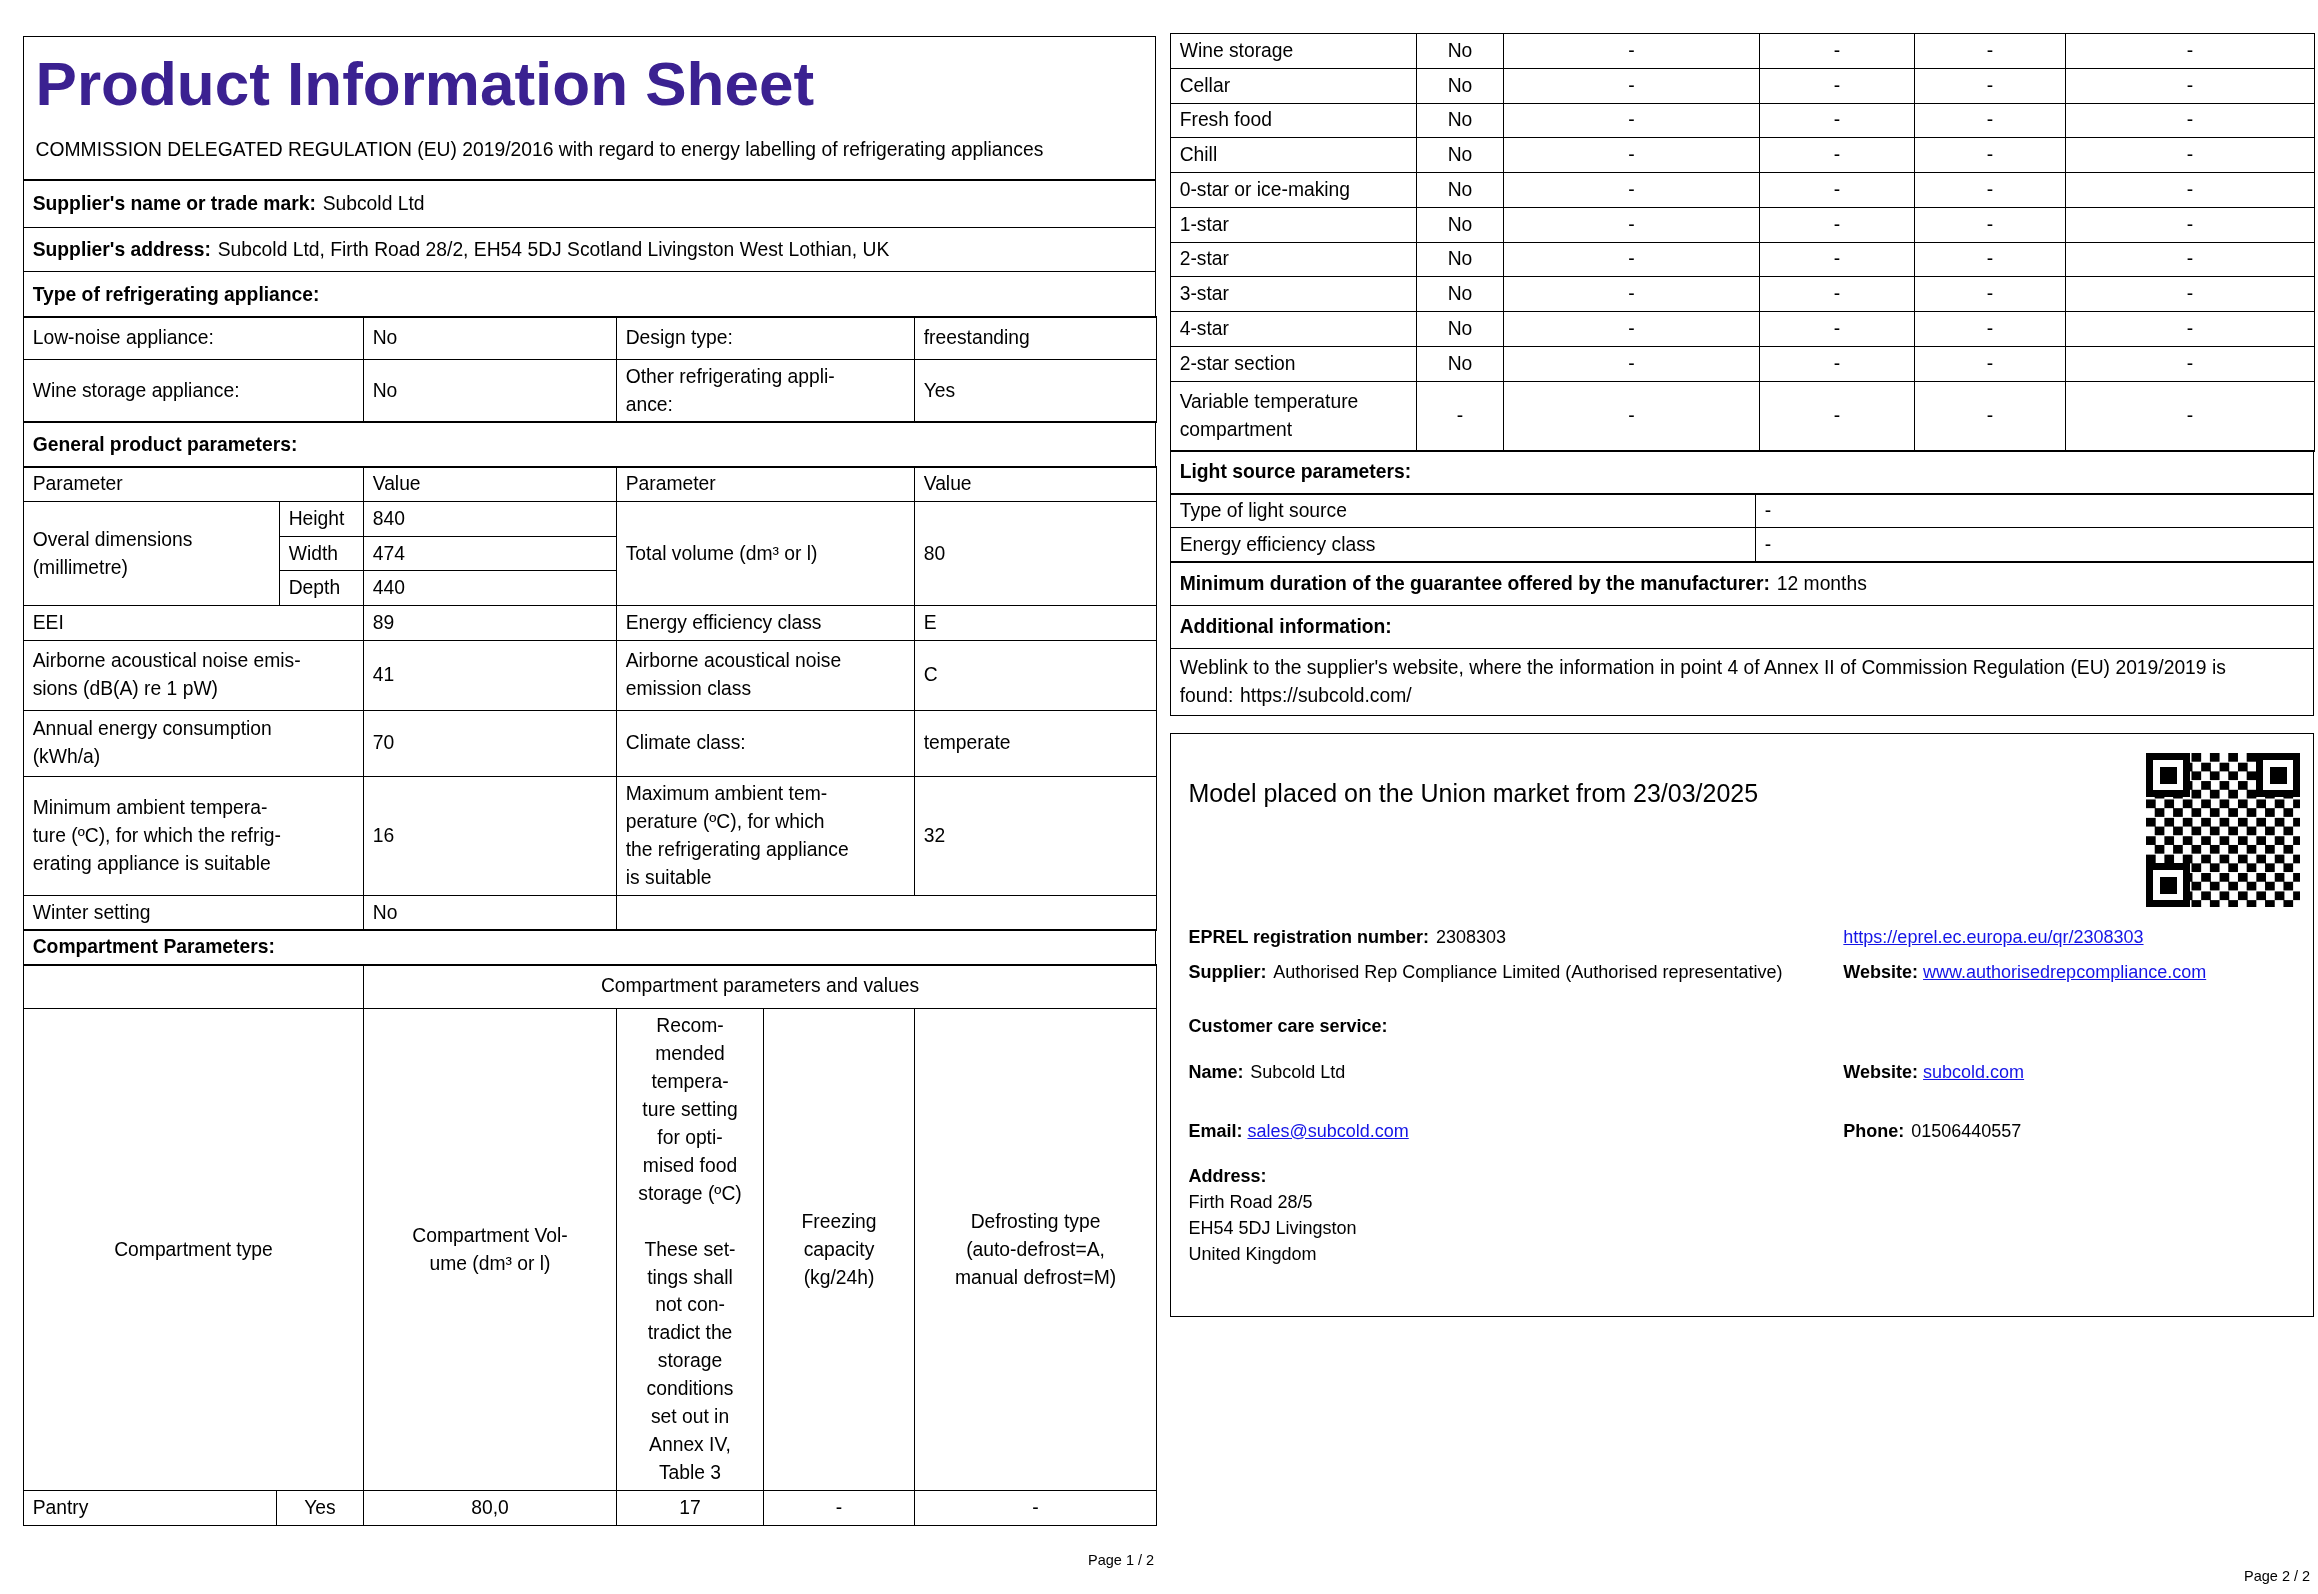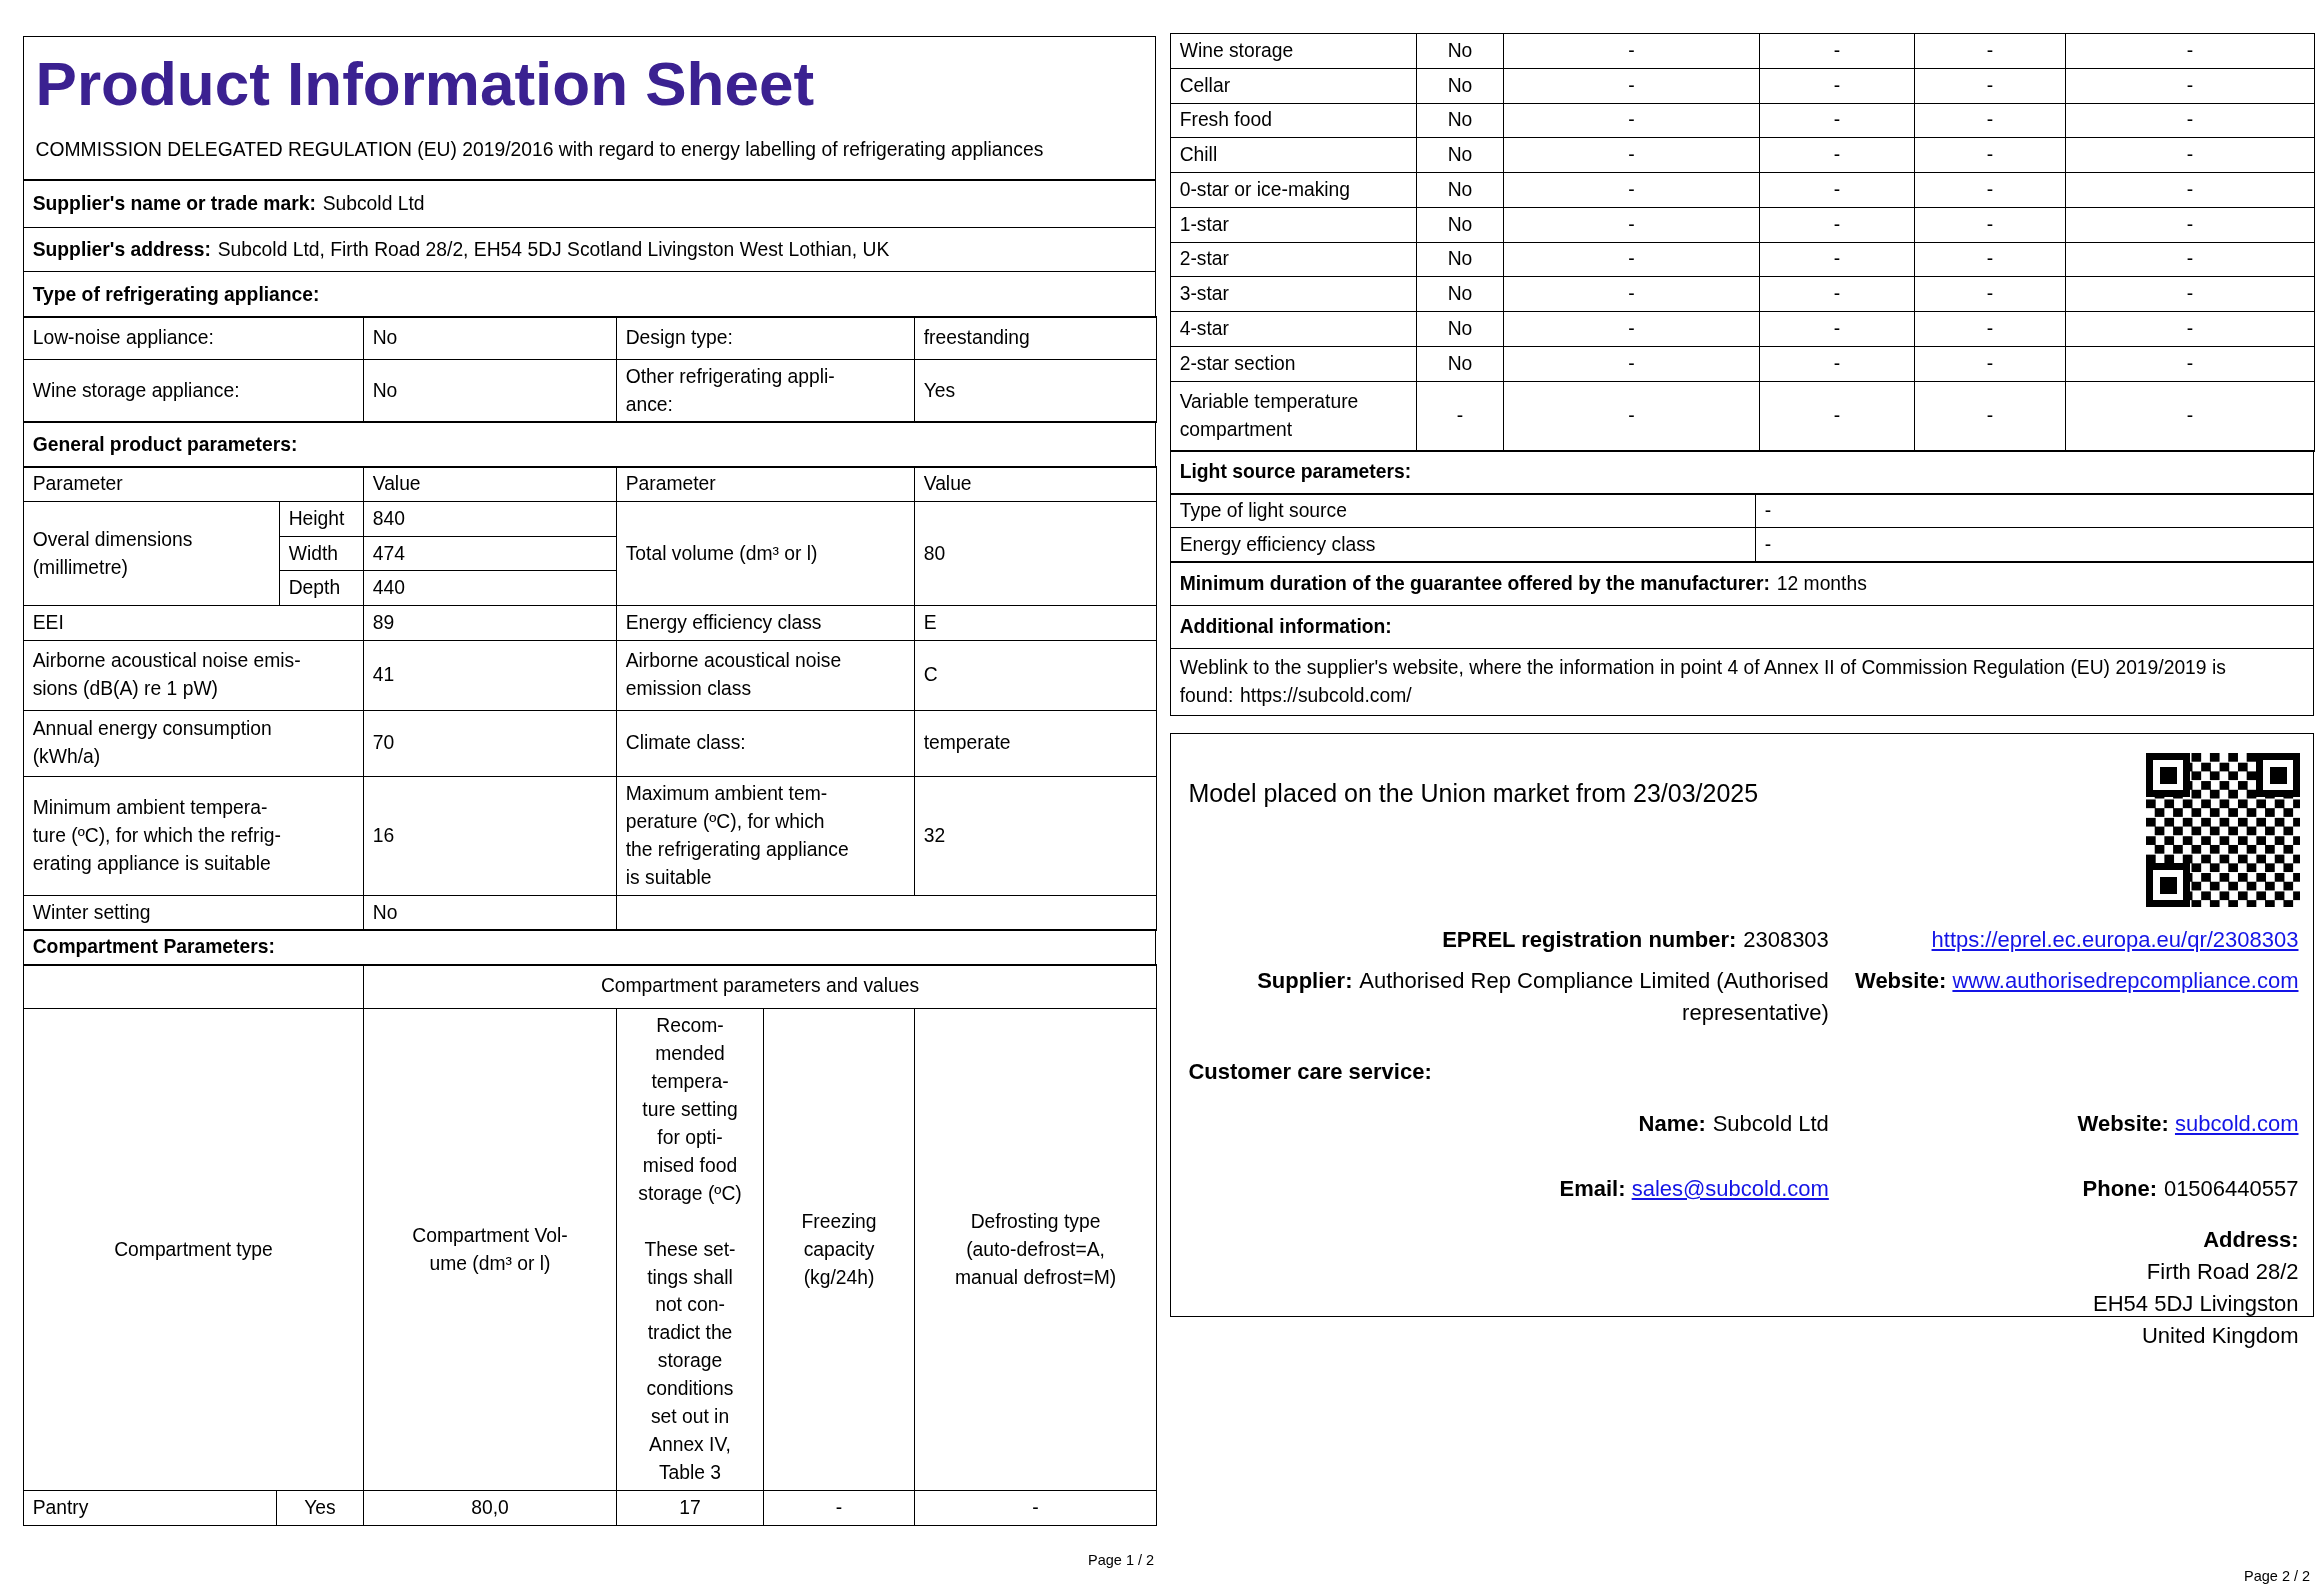--- a/index.html
+++ b/index.html
@@ -26,21 +26,21 @@
   .pagefoot2{position:absolute;top:1535px;right:3.9px;font-size:14.5px;}
   .market-box{position:absolute;left:0;top:700px;width:100%;height:584px;background:#fff;}
   .market-row{display:flex;justify-content:space-between;align-items:flex-start;padding:19.3px 12.6px 0 17.4px;}
   .market-text{font-size:25px;margin-top:26px;}
   .qr{position:relative;width:154px;height:154px;background-color:#fff;
       background-image:repeating-conic-gradient(#000 0% 25%, #fff 0% 50%);
       background-size:18.4px 18.4px;flex:0 0 auto;}
   .qr .f{position:absolute;width:44px;height:44px;border:7.7px solid #000;background:#fff;box-sizing:border-box;}
   .qr .f::after{content:"";position:absolute;inset:6.8px;background:#000;}
   .qr .f1{top:0;left:0;} .qr .f2{top:0;right:0;} .qr .f3{bottom:0;left:0;}
-  .contact{padding:0 14.5px 0 17.4px;font-size:22px;line-height:1.45;text-align:right;}
+  .contact{padding:0 14.5px 0 17.4px;font-size:18px;line-height:1.45;}
   .crow{display:flex;}
   .cl{width:59%;padding-right:14.5px;box-sizing:border-box;}
   .cr{width:41%;}
   .link{color:#1414E6;text-decoration:underline;cursor:pointer;}
   .brk{word-break:break-all;margin-top:16px;}
   .eprel-row{margin-top:16.4px;}
   .supplier-row{margin-top:9.7px;}
   .care-row{margin-top:27px;}
   .name-row{margin-top:20px;}
   .email-row{margin-top:33px;}
@@ -441,21 +441,21 @@
           <div class="cl">
             <span class="b">Email:</span> <a class="link">sales@subcold.com</a>
           </div>
           <div class="cr">
             <span class="b">Phone:</span><span class="v">01506440557</span>
           </div>
         </div>
         <div class="crow addr-row">
           <div>
             <span class="b">Address:</span>
-            <div class="pre">Firth Road 28/2
+            <div class="pre">Firth Road 28/5
 EH54 5DJ Livingston
 United Kingdom</div>
           </div>
         </div>
       </div>
     </div>
 
     <div class="pagefoot2">Page 2 / 2</div>
   </div>
 </div>

